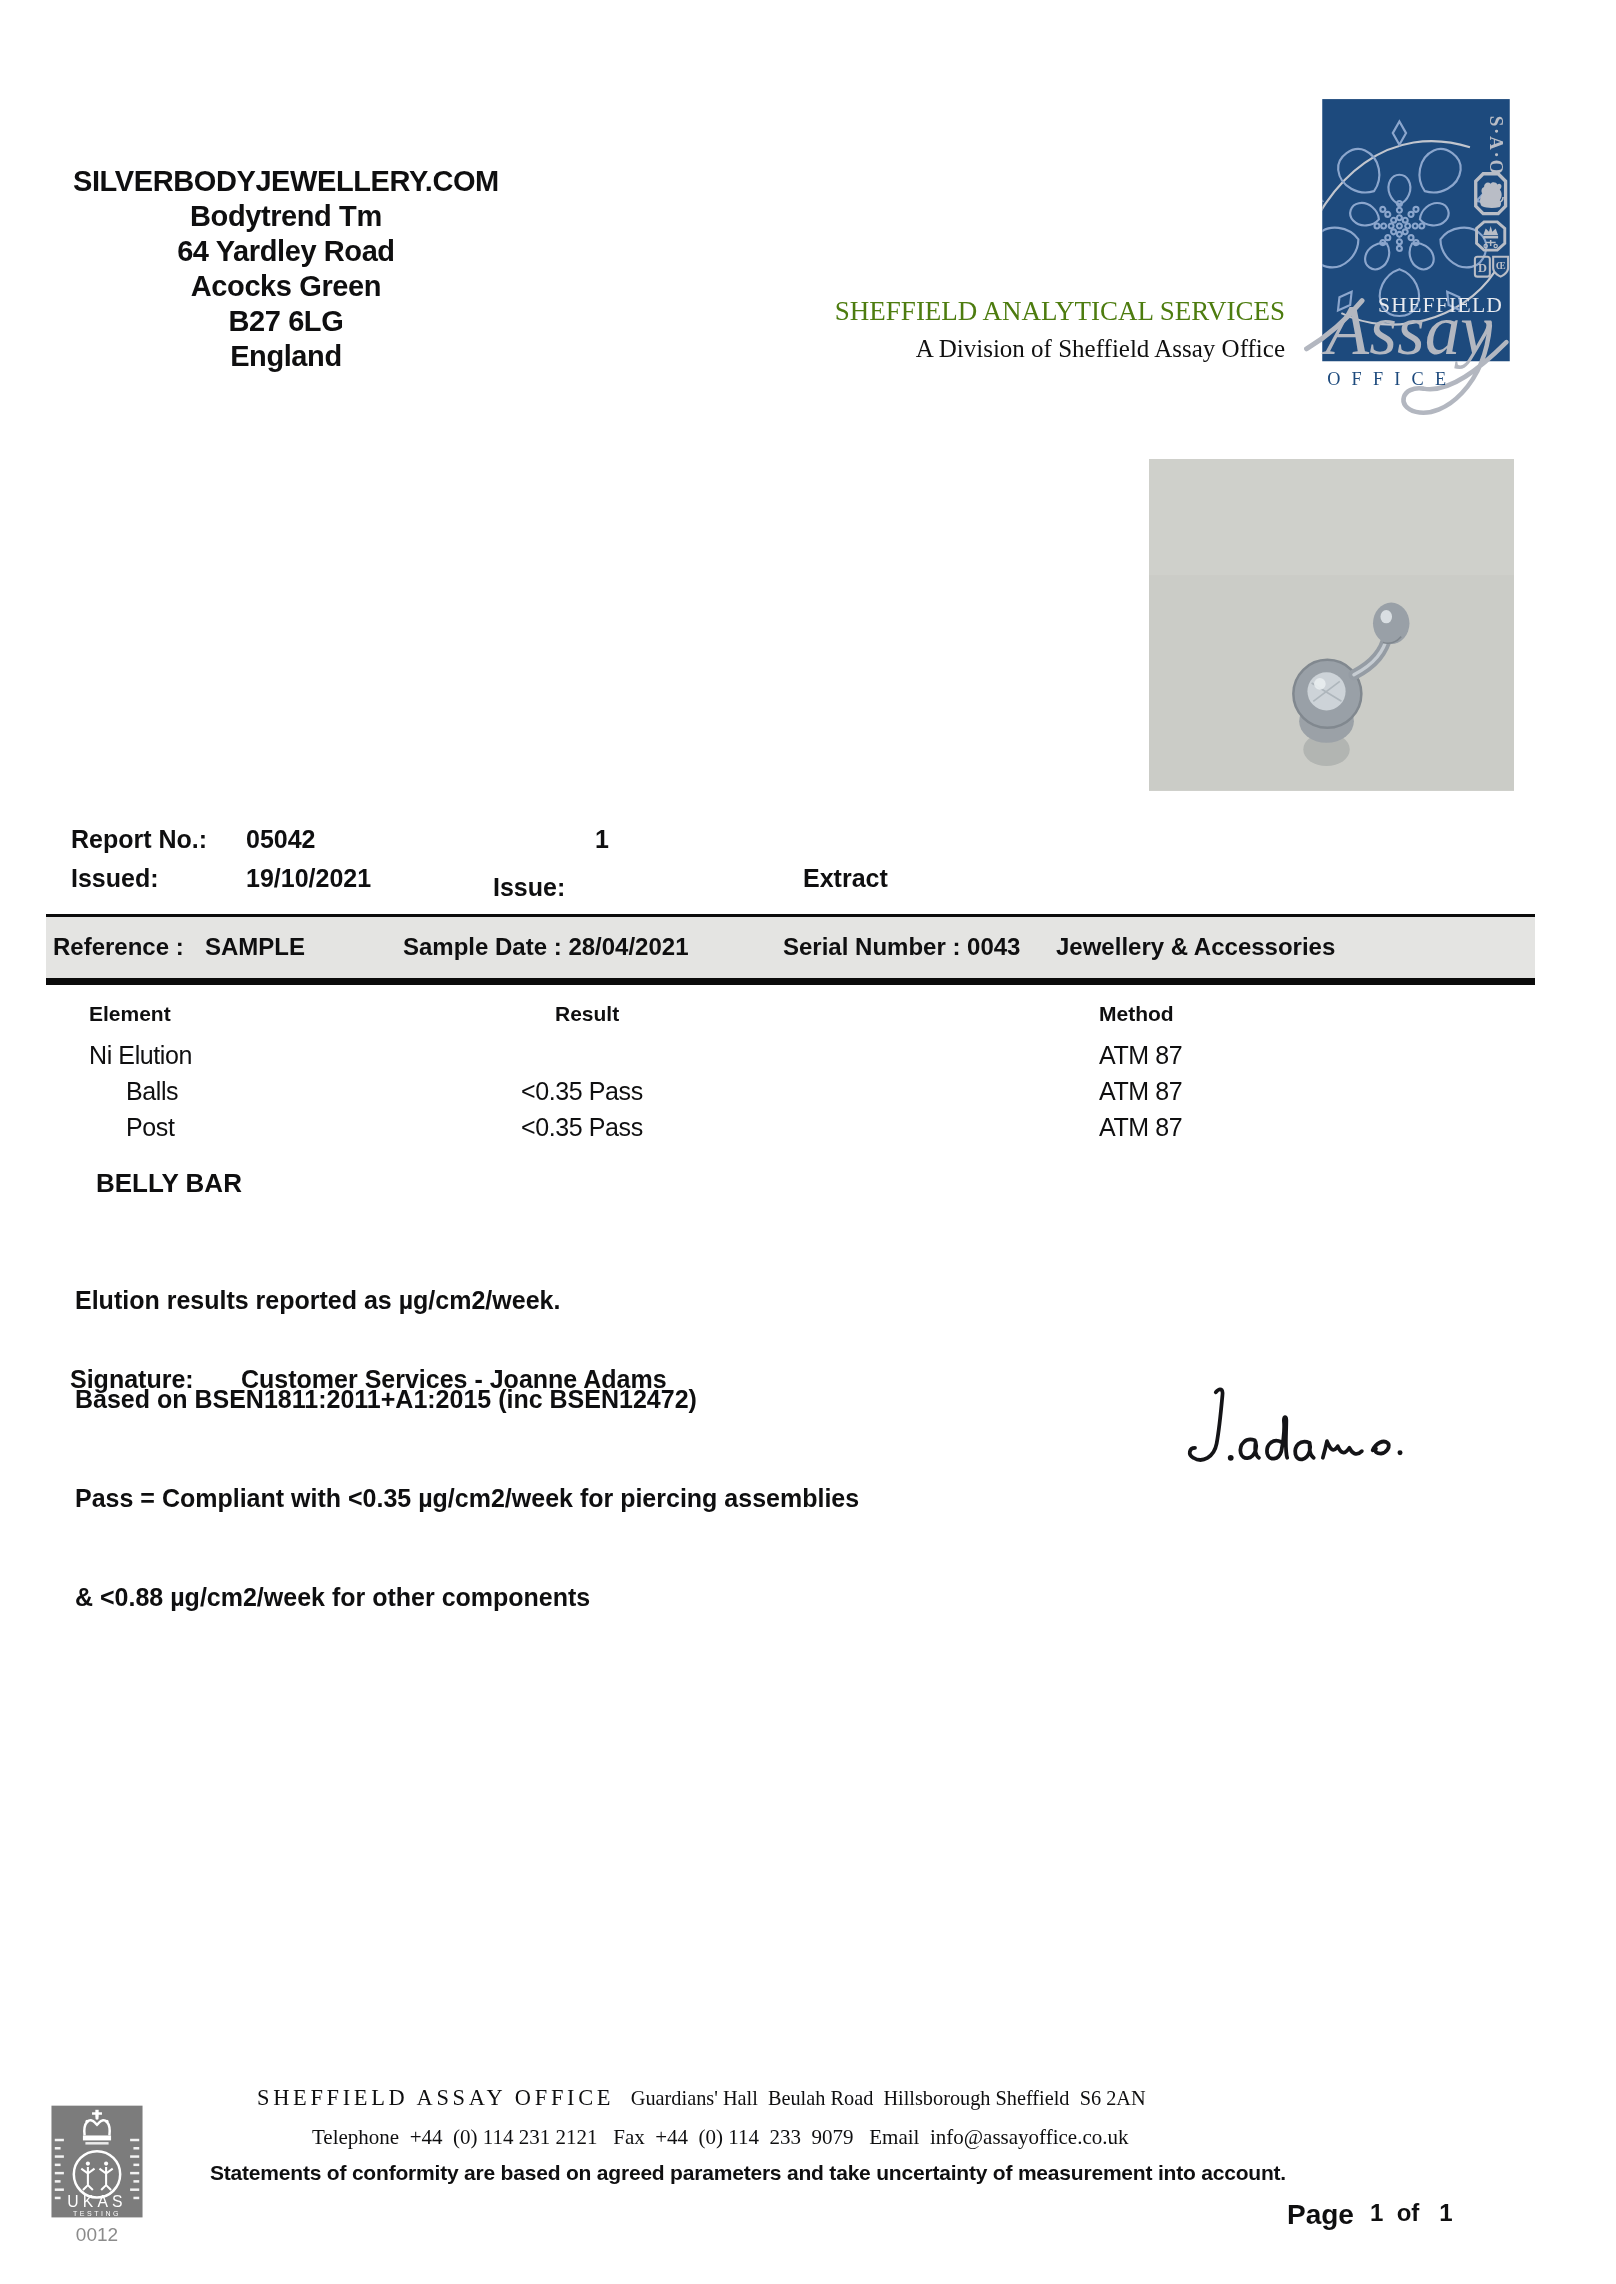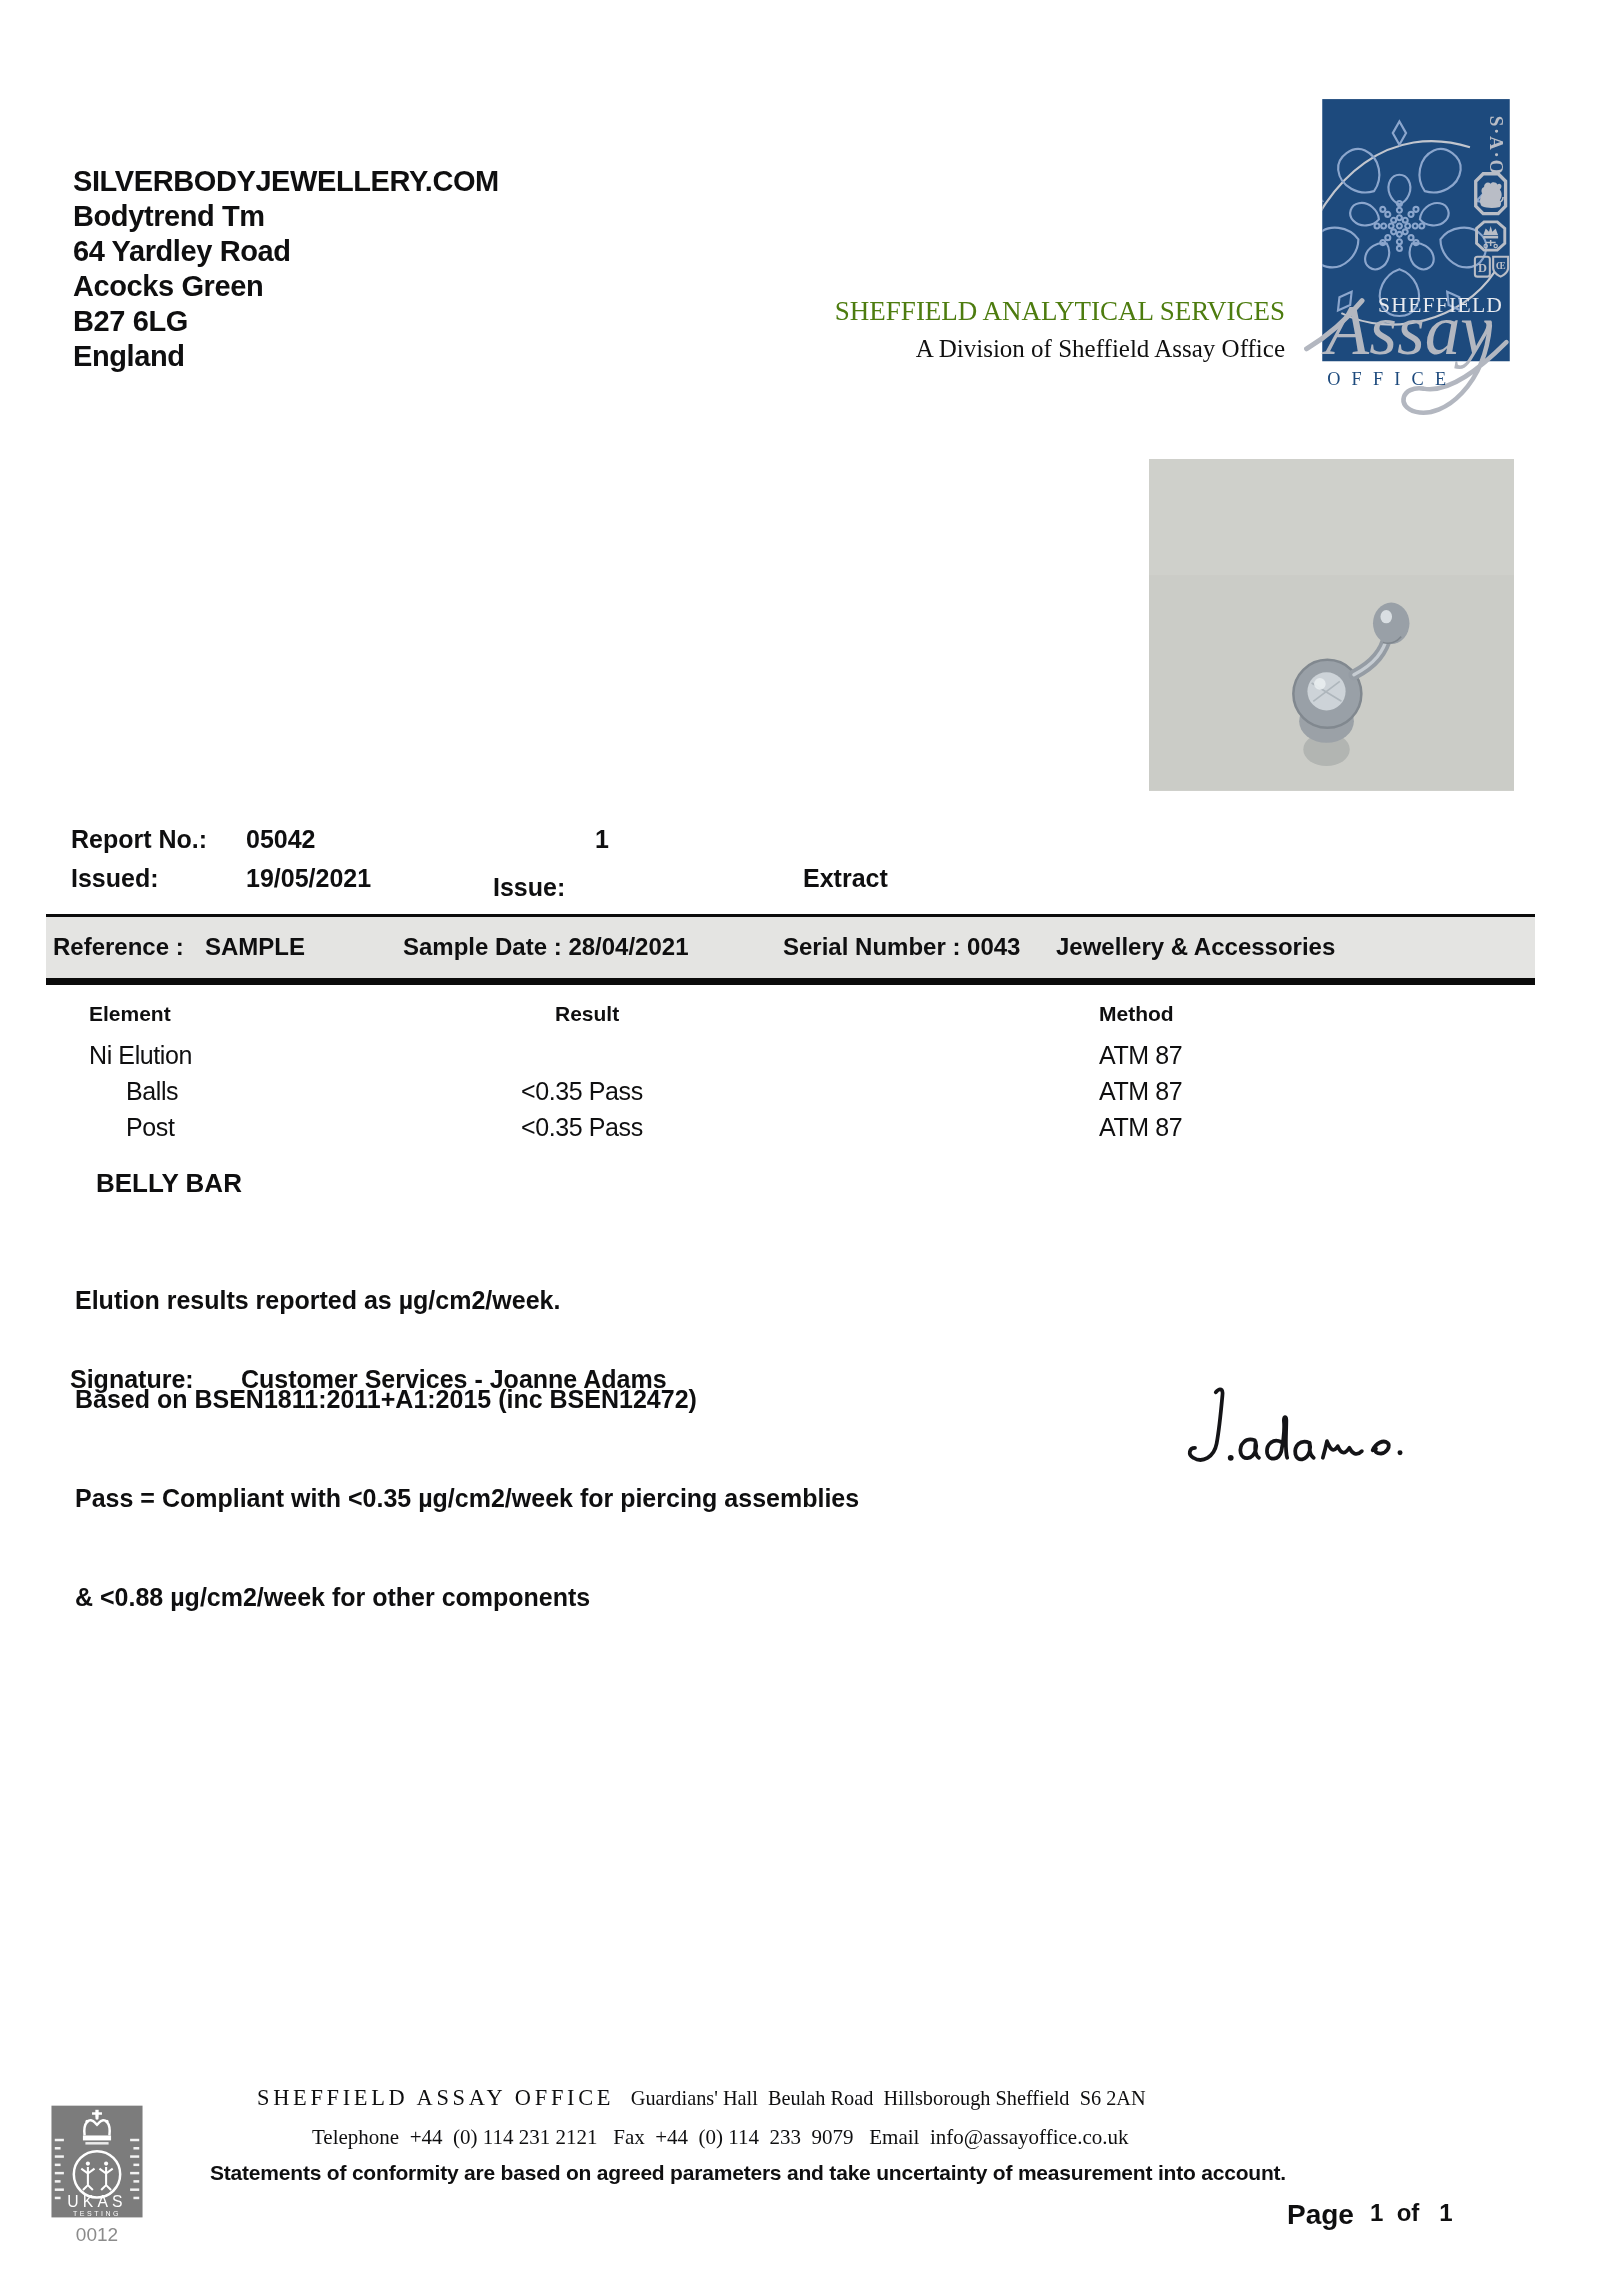--- a/index.html
+++ b/index.html
@@ -1,21 +1,21 @@
 <!DOCTYPE html>
 <html style="font-size:13.3px"><head>
 <meta charset="utf-8">
 <style>
   html,body{margin:0;padding:0;background:#ffffff;}
   .page{position:relative;width:1616px;height:2284px;background:#ffffff;overflow:hidden;
         font-family:"Liberation Sans",sans-serif;color:#0f0f10;}
   .abs{position:absolute;}
   .serif{font-family:"Liberation Serif",serif;}
   .b{font-weight:bold;}
-  .addr{left:73px;top:164px;font-size:29px;font-weight:bold;line-height:35px;letter-spacing:-0.4px;}
+  .addr{left:73px;top:164px;font-size:29px;font-weight:bold;line-height:35px;letter-spacing:-0.4px;text-align:center;}
   .brand{left:0;top:296px;width:1285px;text-align:right;}
   .brand-title{font-size:27px;color:#4d7c0f;font-family:"Liberation Serif",serif;}
   .brand-sub{font-size:25px;color:#101010;font-family:"Liberation Serif",serif;margin-top:7.5px;}
   .meta{font-size:25px;font-weight:bold;white-space:nowrap;}
   .refbar{left:46px;top:914px;width:1489px;height:71px;border-top:3.3px solid #0b0b0b;border-bottom:7.5px solid #0b0b0b;background:#e4e4e2;box-sizing:border-box;}
   .refline{font-size:24px;font-weight:bold;white-space:nowrap;}
   .th{font-size:21px;font-weight:bold;white-space:nowrap;}
   .td{font-size:25px;letter-spacing:-0.4px;white-space:nowrap;}
   .note{left:75px;top:1218px;font-size:25px;font-weight:bold;line-height:33px;white-space:pre;}
   .foot-serif{font-family:"Liberation Serif",serif;white-space:pre;}
@@ -140,21 +140,21 @@
     <ellipse cx="292" cy="198" rx="22" ry="25" fill="#99a0a7"></ellipse>
     <ellipse cx="286" cy="190" rx="7" ry="8" fill="#d9dee2"></ellipse>
     <path d="M282,221 a22,25 0 0 0 22,-7" stroke="#7f868d" stroke-width="2" fill="none"></path>
   </svg>
 
   <div class="abs meta" style="left:71px;top:825px;">Report No.:</div>
   <div class="abs meta" style="left:246px;top:825px;">05042</div>
   <div class="abs meta" style="left:493px;top:825px;margin-top:48px;">Issue:</div>
   <div class="abs meta" style="left:595px;top:825px;">1</div>
   <div class="abs meta" style="left:71px;top:864px;">Issued:</div>
-  <div class="abs meta" style="left:246px;top:864px;">19/05/2021</div>
+  <div class="abs meta" style="left:246px;top:864px;">19/10/2021</div>
   <div class="abs meta" style="left:803px;top:864px;">Extract</div>
 
   <div class="abs refbar"></div>
   <div class="abs refline" style="left:53px;top:933px;">Reference :</div>
   <div class="abs refline" style="left:205px;top:933px;">SAMPLE</div>
   <div class="abs refline" style="left:403px;top:933px;">Sample Date : 28/04/2021</div>
   <div class="abs refline" style="left:783px;top:933px;">Serial Number : 0043</div>
   <div class="abs refline" style="left:1056px;top:933px;">Jewellery &amp; Accessories</div>
 
   <div class="abs th" style="left:89px;top:1002px;">Element</div>

